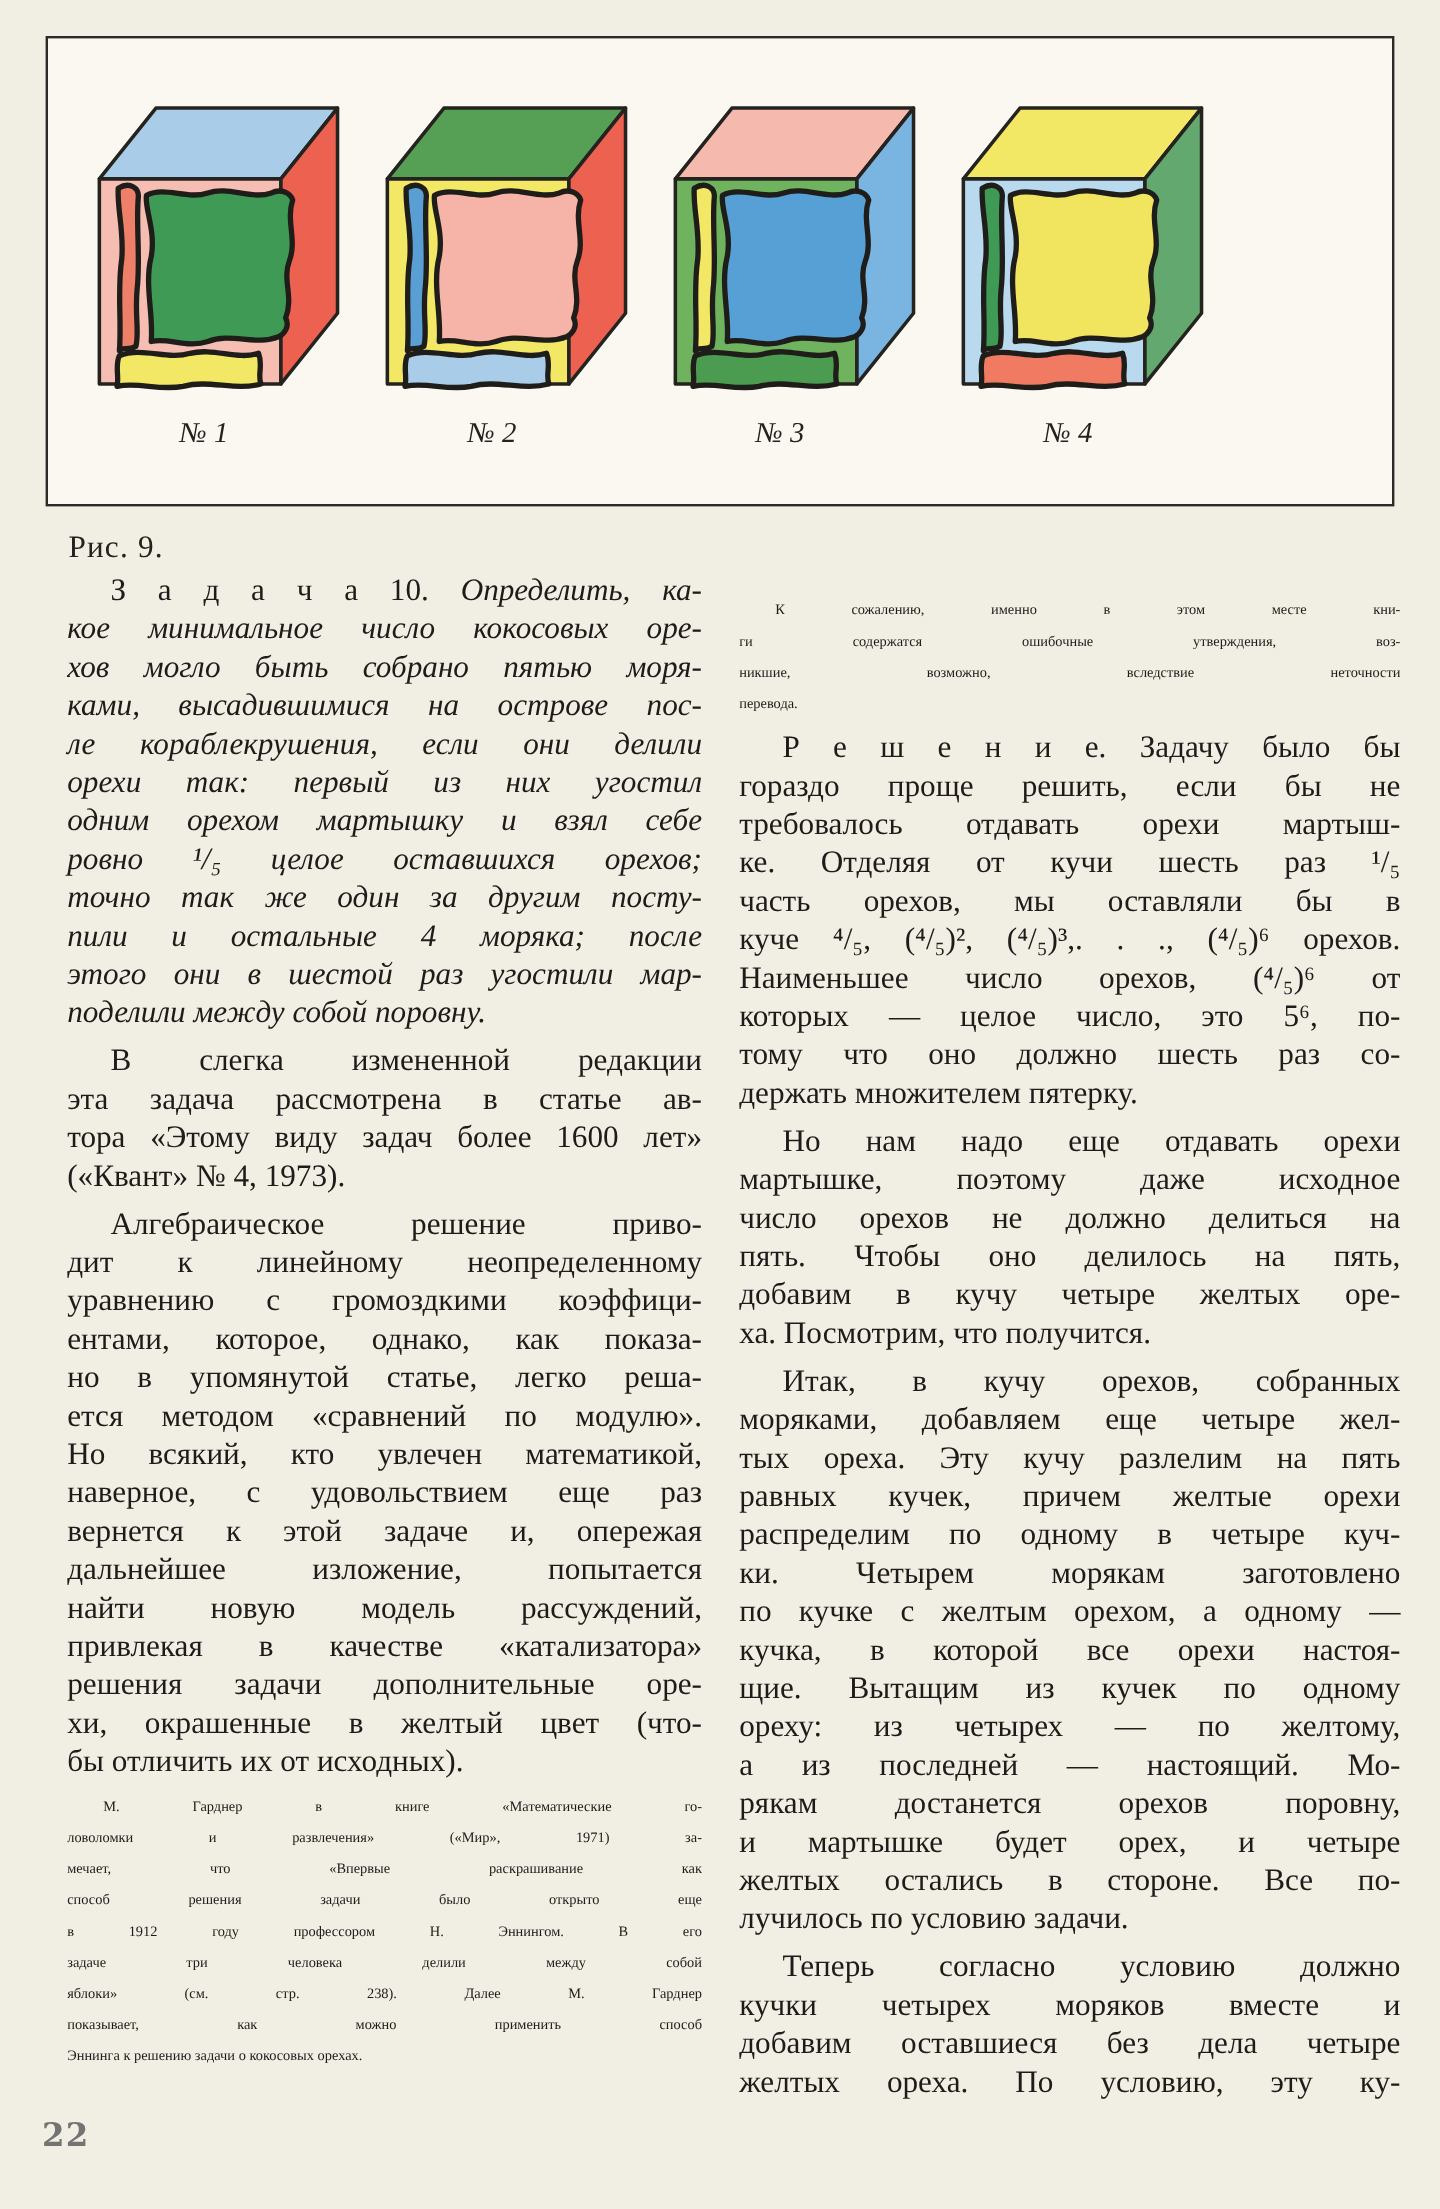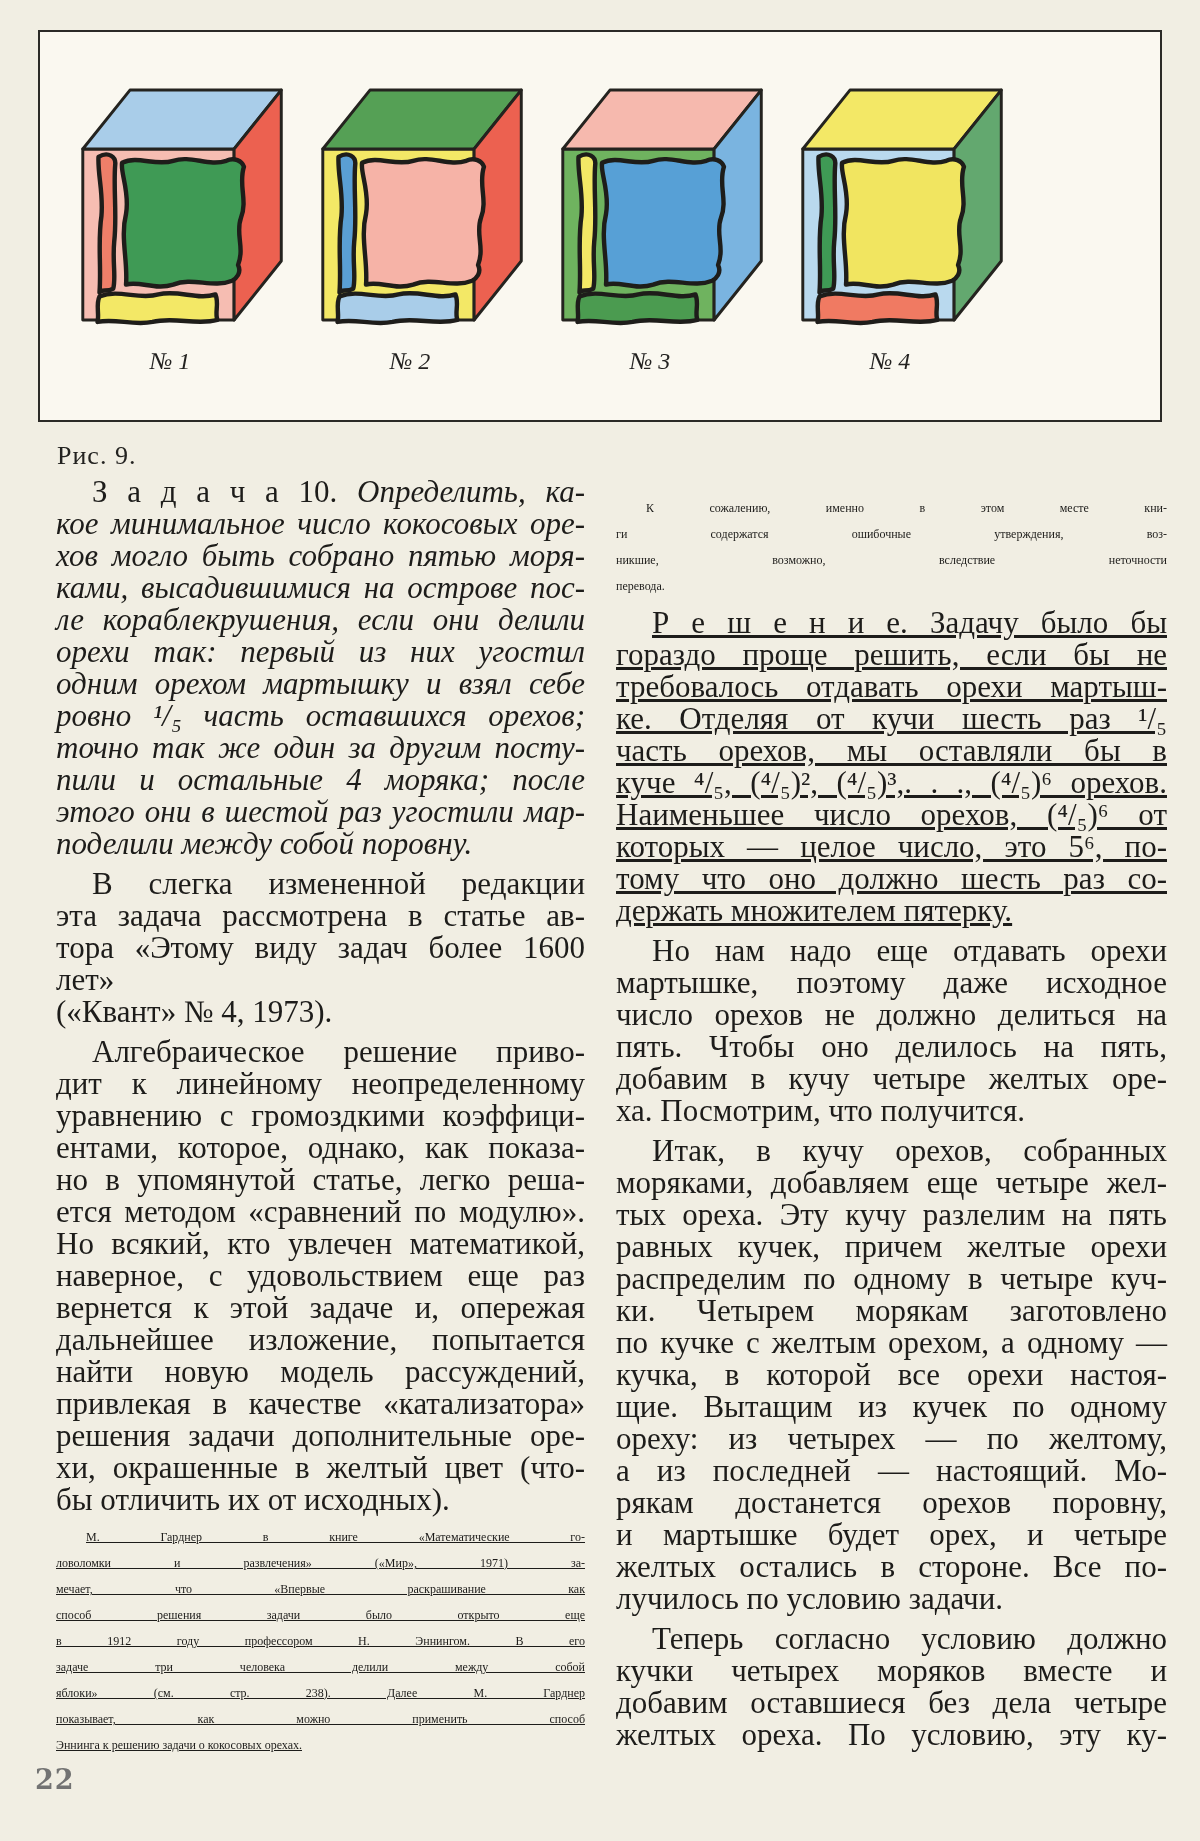--- a/index.html
+++ b/index.html
@@ -27,22 +27,22 @@
   }
   
   .fig-caption{
     position:absolute;left:57px;top:441px;font-size:26px;letter-spacing:1px;color:#232220;
   }
   .col{position:absolute;}
   .col-left{left:56px;top:476px;width:529px;}
   .col-right{left:616px;top:495px;width:551px;}
   .para{margin:0;}
   .para + .para{margin-top:8px;}
-  .para.small + .para, .para + .para.small{text-decoration:underline;}
-  .para.body{font-size:31px;line-height:32px;}
+  .para.small + .para, .para + .para.small{}
+  .para.body{font-size:26px;line-height:32px;}
   .para.italic{font-style:italic;}
   .para.small{font-size:12px;line-height:26px;}
   .tline{
     text-align:justify;text-align-last:justify;
     white-space:normal;
   }
   .tline.lastline{text-align-last:auto;}
   .tline.first{text-indent:36px;}
   .para.small .tline.first{text-indent:30px;}
   .lead{font-style:normal;}
@@ -127,21 +127,21 @@
 
 <div class="col col-left">
     <div class="para body italic">
       <div class="tline first"><span class="lead">З а д а ч а   10.</span> Определить, ка-</div>
       <div class="tline">кое минимальное число кокосовых оре-</div>
       <div class="tline">хов могло быть собрано пятью моря-</div>
       <div class="tline">ками, высадившимися на острове пос-</div>
       <div class="tline">ле кораблекрушения, если они делили</div>
       <div class="tline">орехи так: первый из них угостил</div>
       <div class="tline">одним орехом мартышку и взял себе</div>
-      <div class="tline">ровно ¹/₅ часть оставшихся орехов;</div>
+      <div class="tline">ровно ¹/₅ целое оставшихся орехов;</div>
       <div class="tline">точно так же один за другим посту-</div>
       <div class="tline">пили и остальные 4 моряка; после</div>
       <div class="tline">этого они в шестой раз угостили мар-</div>
       <div class="tline lastline">поделили между собой поровну.</div>
     </div>
     <div class="para body">
       <div class="tline first">В слегка измененной редакции</div>
       <div class="tline">эта задача рассмотрена в статье ав-</div>
       <div class="tline">тора «Этому виду задач более 1600 лет»</div>
       <div class="tline lastline">(«Квант» № 4, 1973).</div>

